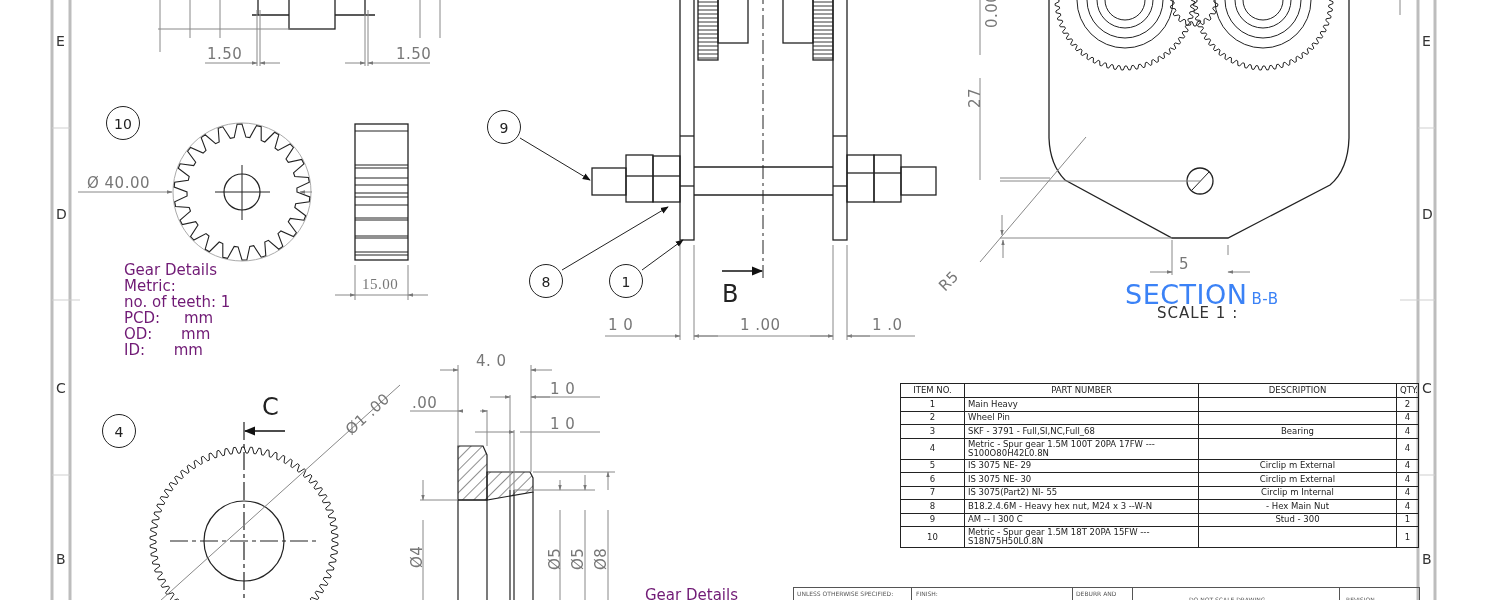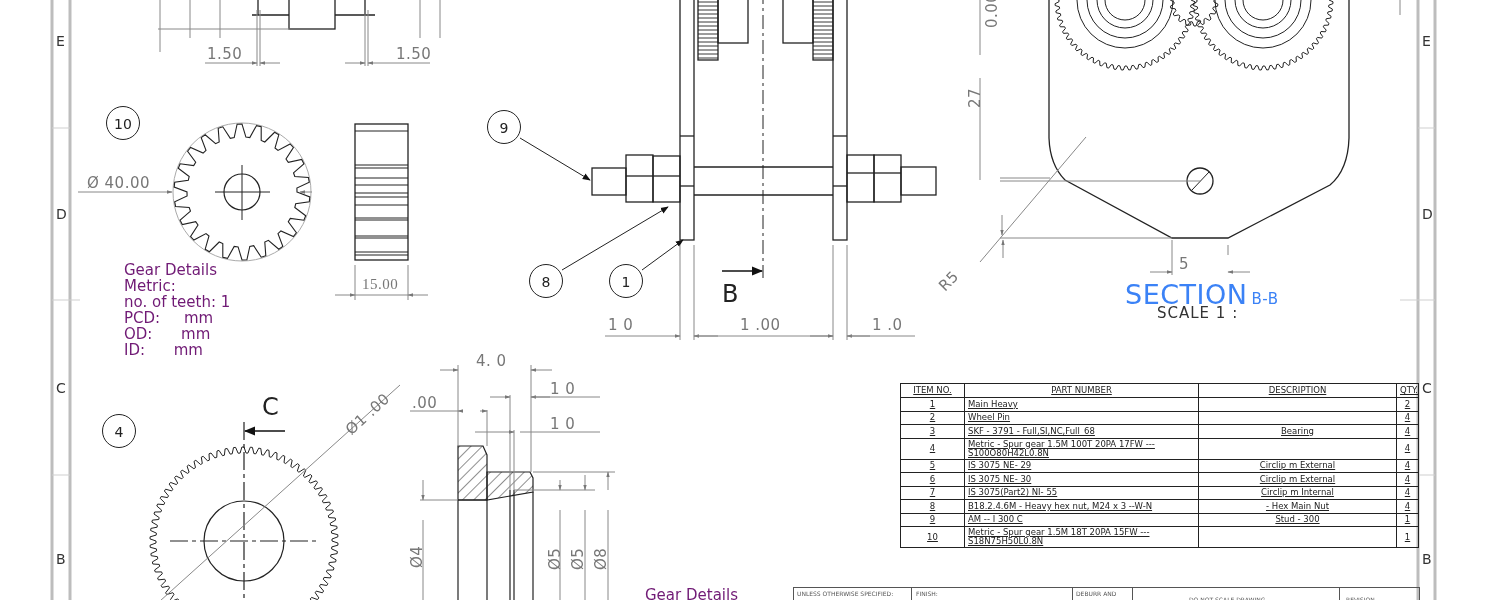--- a/index.html
+++ b/index.html
@@ -8,21 +8,21 @@
   .zone { position:absolute; font-size:14px; color:#333; font-family:"DejaVu Sans", sans-serif; }
   .dim { position:absolute; font-size:15px; color:#777; font-family:"DejaVu Sans", sans-serif; letter-spacing:0.5px; }
   .balloon { position:absolute; width:34px; height:34px; border:1.2px solid #222; border-radius:50%; text-align:center; line-height:34px; font-size:14px; color:#222; background:#fff; box-sizing:border-box; }
   .gear-details { position:absolute; font-size:15px; line-height:16px; color:#701a75; white-space:pre; }
   .section-title { position:absolute; font-size:27px; color:#3b82f6; letter-spacing:0.5px; }
   .section-title small { font-size:15px; margin-left:4px; }
   .scale-label { position:absolute; font-size:15px; color:#333; letter-spacing:1px; }
   .view-letter { position:absolute; font-size:24px; color:#222; }
 
   table.bom { position:absolute; left:900px; top:383px; width:518px; border-collapse:collapse; font-size:8.5px; color:#222; table-layout:fixed; }
-  table.bom td, table.bom th { border:1px solid #222; padding:0 3px; font-weight:normal; height:12.5px; line-height:9px;text-decoration:underline; }
+  table.bom td, table.bom th { border:1px solid #222; padding:0 3px; font-weight:normal; height:12.5px; line-height:9px; }
   table.bom th { text-align:center; height:13px; }
   table.bom td.c { text-align:center; }
   table.bom tr.tall td { height:20px; }
 
   .title-block { position:absolute; left:793px; top:587px; width:625px; height:14px; border:1px solid #555; border-bottom:none; font-size:6px; color:#555; }
   .tb-cell { position:absolute; top:2px; }
   .tb-div { position:absolute; top:0; width:1px; height:14px; background:#555; }
 </style>
 </head>
 <body>

